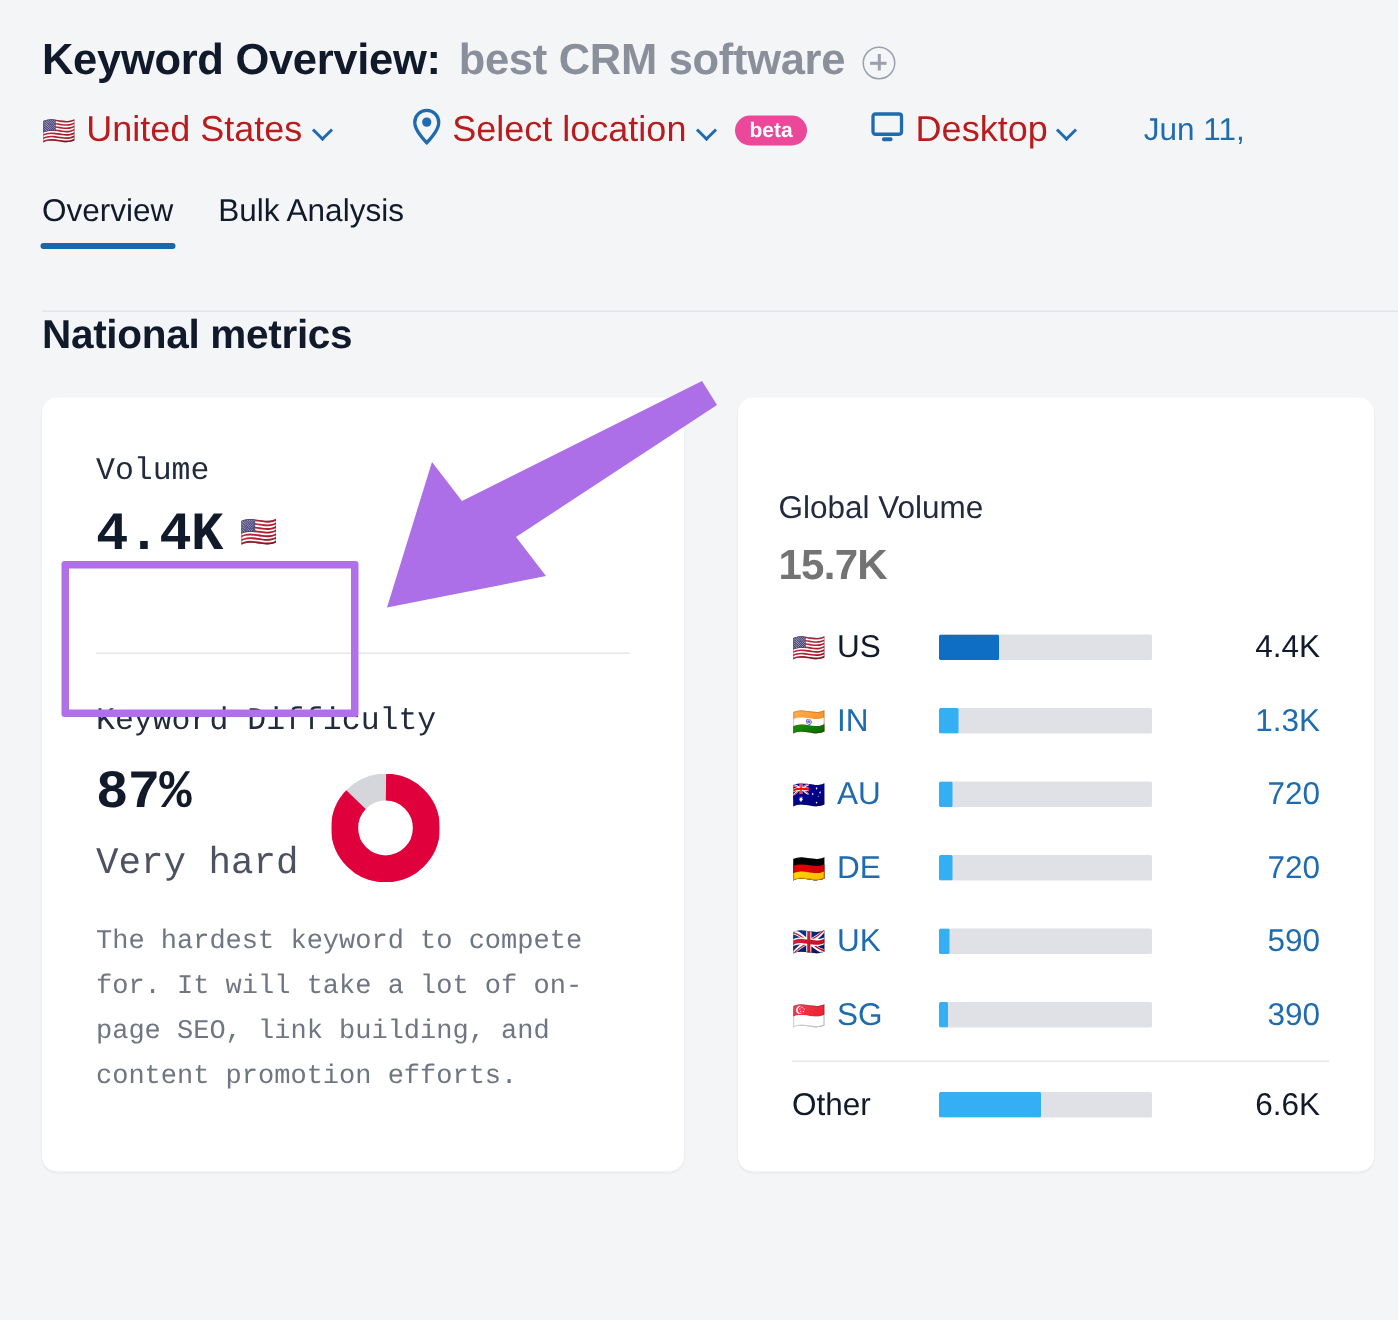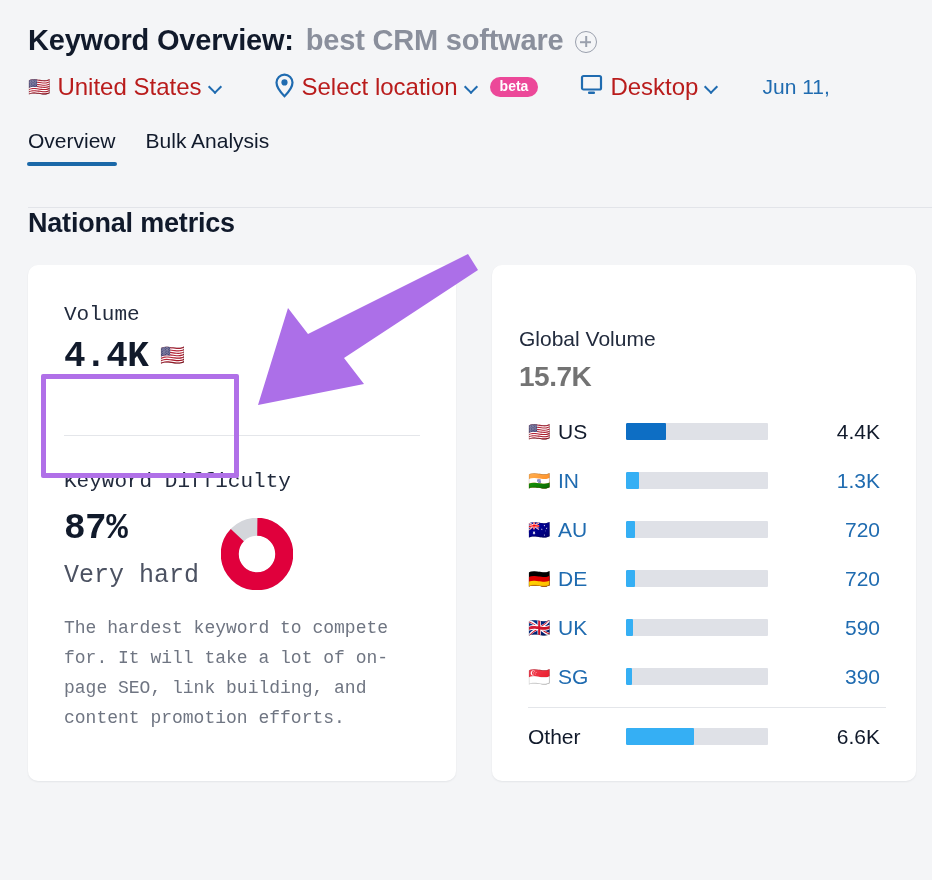--- a/index.html
+++ b/index.html
@@ -82,21 +82,21 @@
   .vol-block { position: absolute; left: 36px; top: 38px; }
   .metric-label { font-size: 21px; color: #222b3d; }
   .metric-value-row { display: flex; align-items: center; gap: 12px; margin-top: 10px; }
   .metric-value { font-size: 36px; font-weight: bold; color: #111a2b; letter-spacing: -0.5px; }
   .metric-flag { font-size: 20px; line-height: 1; }
 
   .card-hr { position: absolute; left: 36px; right: 36px; top: 170px; height: 1px; background: #e4e6ea; }
 
   .kd-block { position: absolute; left: 36px; top: 205px; }
   .kd-title { font-size: 21px; color: #222b3d; }
-  .kd-row { display: flex; align-items: flex-end; gap: 22px; margin-top: 18px; }
+  .kd-row { display: flex; align-items: center; gap: 22px; margin-top: 18px; }
   .kd-num { font-size: 36px; font-weight: bold; color: #111a2b; letter-spacing: -0.5px; line-height: 1; }
   .kd-word { font-size: 25px; color: #4c5262; margin-top: 14px; }
   .kd-donut { width: 72px; height: 72px; flex: 0 0 auto; margin-top: 2px; }
 
   .kd-desc {
     position: absolute; left: 36px; top: 348px; width: 362px;
     font-size: 18px; line-height: 30px; color: #6f7582;
   }
 
   

